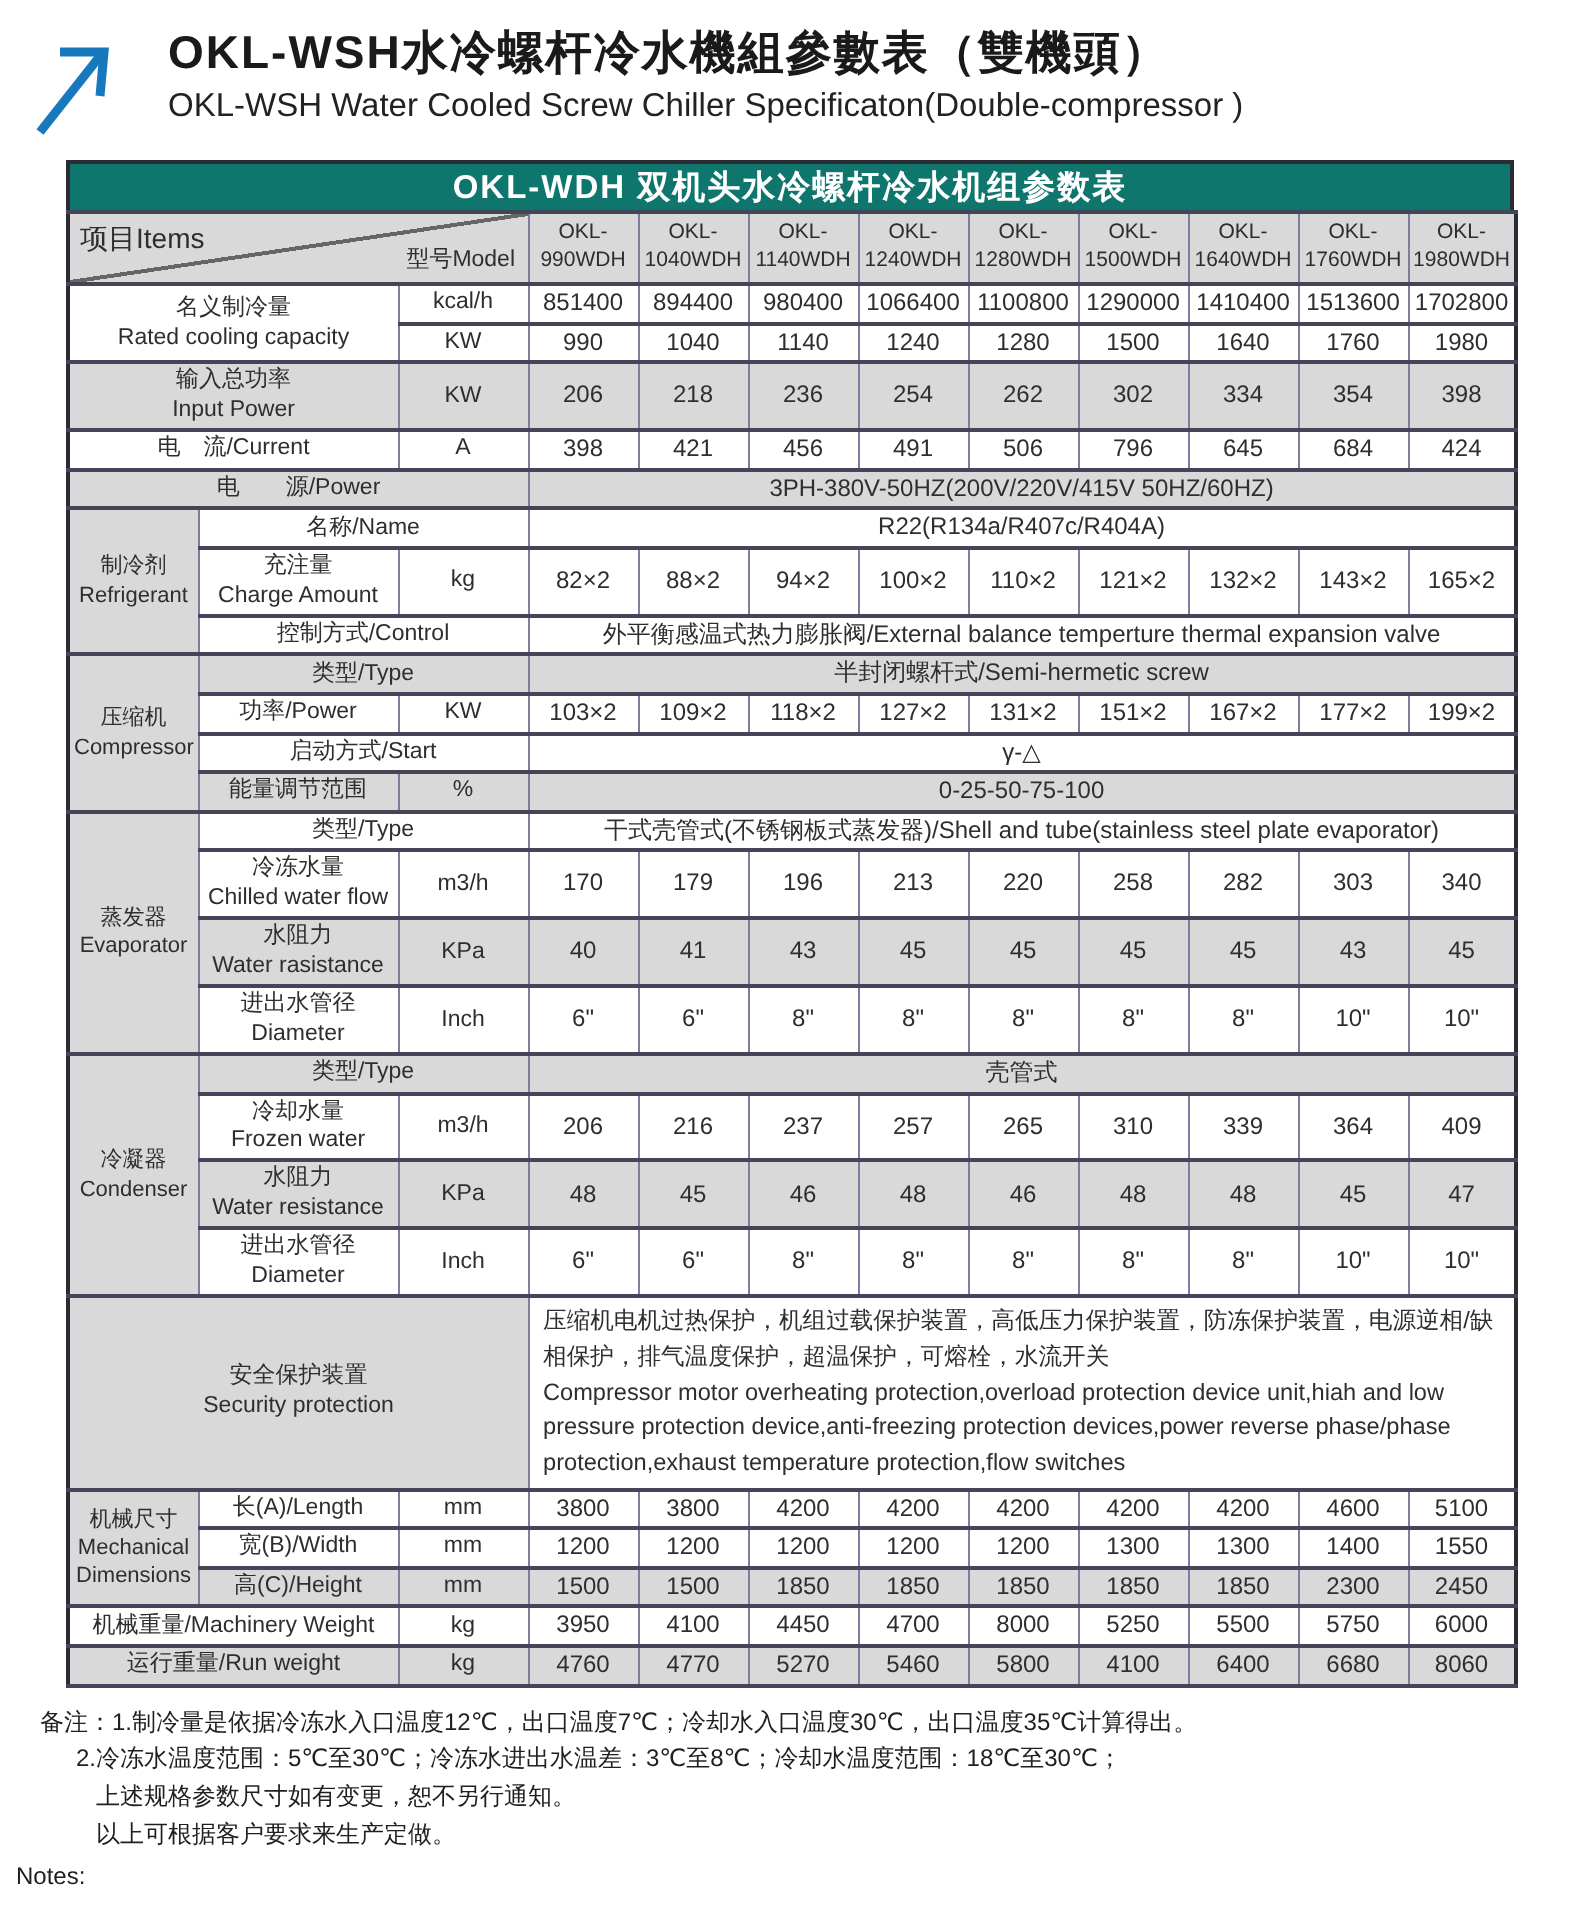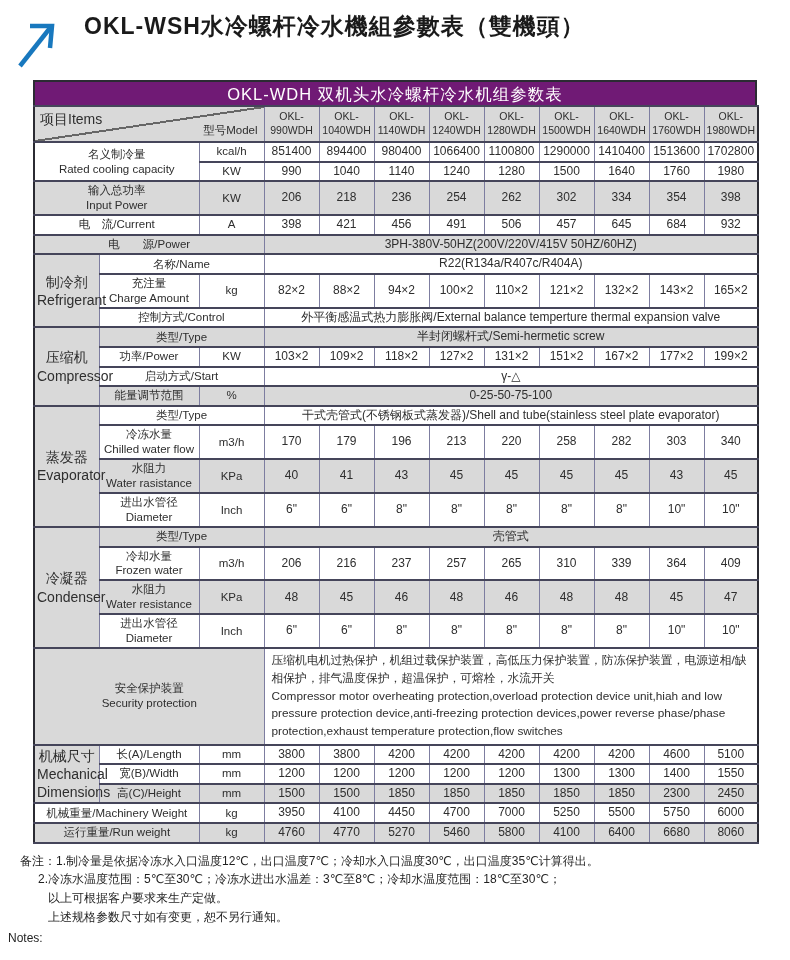--- a/index.html
+++ b/index.html
@@ -9,33 +9,33 @@
 
   
   .hdr { display:flex; align-items:flex-start; padding:12px 0 0 14px; }
   .logo { width:58px; height:54px; flex:0 0 auto; margin-top:4px; }
   .titles { margin-left:12px; }
   .title-zh { font-size:23px; font-weight:bold; color:#1a1a1a; letter-spacing:1px; line-height:1.25; }
   .title-en { font-size:16.5px; font-weight:normal; color:#222; margin-top:3px; }
 
   
   .tbl-wrap { margin:10px 0 0 33px; width:724px; }
-  .tbl-title { width:724px; height:25px; line-height:25px; background:#701a75; color:#fff;
-               text-align:center; font-size:16.5px; font-weight:normal; letter-spacing:1px;
+  .tbl-title { width:724px; height:25px; line-height:25px; background:#0f766e; color:#fff;
+               text-align:center; font-size:16.5px; font-weight:bold; letter-spacing:1px;
                border:2px solid #2b2b33; border-bottom:none; }
   table { border-collapse:collapse; table-layout:fixed; width:724px; border:2px solid #2b2b33; }
   td { border-left:1px solid #7d7da0; border-right:1px solid #7d7da0;
        border-top:2px solid #45455a; border-bottom:2px solid #45455a;
        text-align:center; vertical-align:middle; font-size:12px; line-height:1.3;
        padding:1px 2px; height:17px; color:#2e2e2e; }
   tr.sub td { border-top:1px solid #9a9ab0; }
   .g { background:#d9d9d9; }
   .left { text-align:left; }
   .k-label { font-size:11.5px; }
-  .k-group { font-size:14px; }
+  .k-group { font-size:11px; }
   .k-unit { font-size:11.5px; }
   .k-model { font-size:10.5px; }
   .k-span { font-size:12px; }
   .k-security { font-size:11.8px; line-height:1.5; padding:3px 7px; }
   .k-diag { position:relative; height:36px;
             background-color:#d9d9d9;
             background-image:linear-gradient(to bottom right,
               transparent calc(50% - 1px), #666 calc(50% - 1px),
               #666 calc(50% + 1px), transparent calc(50% + 1px)); }
   .k-diag .tl { position:absolute; left:5px; top:3px; font-size:14px; }
@@ -54,20 +54,21 @@
 
 <div class="sheet">
 
   <div class="hdr">
     <svg class="logo" viewBox="0 0 58 54">
       <path d="M6 50 L36 12" stroke="#1878be" stroke-width="4.5" fill="none"></path>
       <path d="M16 10 L38 10 L36 32" stroke="#1878be" stroke-width="4.5" fill="none" stroke-linejoin="miter"></path>
     </svg>
     <div class="titles">
       <div class="title-zh">OKL-WSH水冷螺杆冷水機組參數表（雙機頭）</div>
+      <div class="title-en">OKL-WSH Water Cooled Screw Chiller Specificaton(Double-compressor )</div>
     </div>
   </div>
 
   <div class="tbl-wrap">
     <div class="tbl-title">OKL-WDH 双机头水冷螺杆冷水机组参数表</div>
     <table>
       <colgroup>
         <col style="width:65px">
           <col style="width:100px">
           <col style="width:65px">
@@ -136,24 +137,24 @@
             <td class="k-val g">398</td>
           </tr>
           <tr>
             <td colspan="2" class="k-label">电　流/Current</td>
             <td class="k-unit">A</td>
             <td class="k-val">398</td>
             <td class="k-val">421</td>
             <td class="k-val">456</td>
             <td class="k-val">491</td>
             <td class="k-val">506</td>
-            <td class="k-val">457</td>
+            <td class="k-val">796</td>
             <td class="k-val">645</td>
             <td class="k-val">684</td>
-            <td class="k-val">932</td>
+            <td class="k-val">424</td>
           </tr>
           <tr>
             <td colspan="3" class="k-label g">电　　源/Power</td>
             <td colspan="9" class="k-span g">3PH-380V-50HZ(200V/220V/415V  50HZ/60HZ)</td>
           </tr>
           <tr>
             <td rowspan="3" class="k-group g">制冷剂<br>Refrigerant</td>
             <td colspan="2" class="k-label">名称/Name</td>
             <td colspan="9" class="k-span">R22(R134a/R407c/R404A)</td>
           </tr>
@@ -333,21 +334,21 @@
             <td class="k-val g">2300</td>
             <td class="k-val g">2450</td>
           </tr>
           <tr>
             <td colspan="2" class="k-label">机械重量/Machinery Weight</td>
             <td class="k-unit">kg</td>
             <td class="k-val">3950</td>
             <td class="k-val">4100</td>
             <td class="k-val">4450</td>
             <td class="k-val">4700</td>
-            <td class="k-val">7000</td>
+            <td class="k-val">8000</td>
             <td class="k-val">5250</td>
             <td class="k-val">5500</td>
             <td class="k-val">5750</td>
             <td class="k-val">6000</td>
           </tr>
           <tr>
             <td colspan="2" class="k-label g">运行重量/Run weight</td>
             <td class="k-unit g">kg</td>
             <td class="k-val g">4760</td>
             <td class="k-val g">4770</td>
@@ -360,21 +361,21 @@
             <td class="k-val g">8060</td>
           </tr>
         </tbody>
     </table>
   </div>
 
   <div class="notes">
     <div class="notes-zh" id="notes-zh">
         <div class="nz0">备注：1.制冷量是依据冷冻水入口温度12℃，出口温度7℃；冷却水入口温度30℃，出口温度35℃计算得出。</div>
         <div class="nz1">2.冷冻水温度范围：5℃至30℃；冷冻水进出水温差：3℃至8℃；冷却水温度范围：18℃至30℃；</div>
+        <div class="nz2">上述规格参数尺寸如有变更，恕不另行通知。</div>
         <div class="nz2">以上可根据客户要求来生产定做。</div>
-        <div class="nz2">上述规格参数尺寸如有变更，恕不另行通知。</div>
       </div>
     <div class="notes-en" id="notes-en">
         <div>Notes:</div>
       </div>
   </div>
 
 </div>
 
 </body></html>

